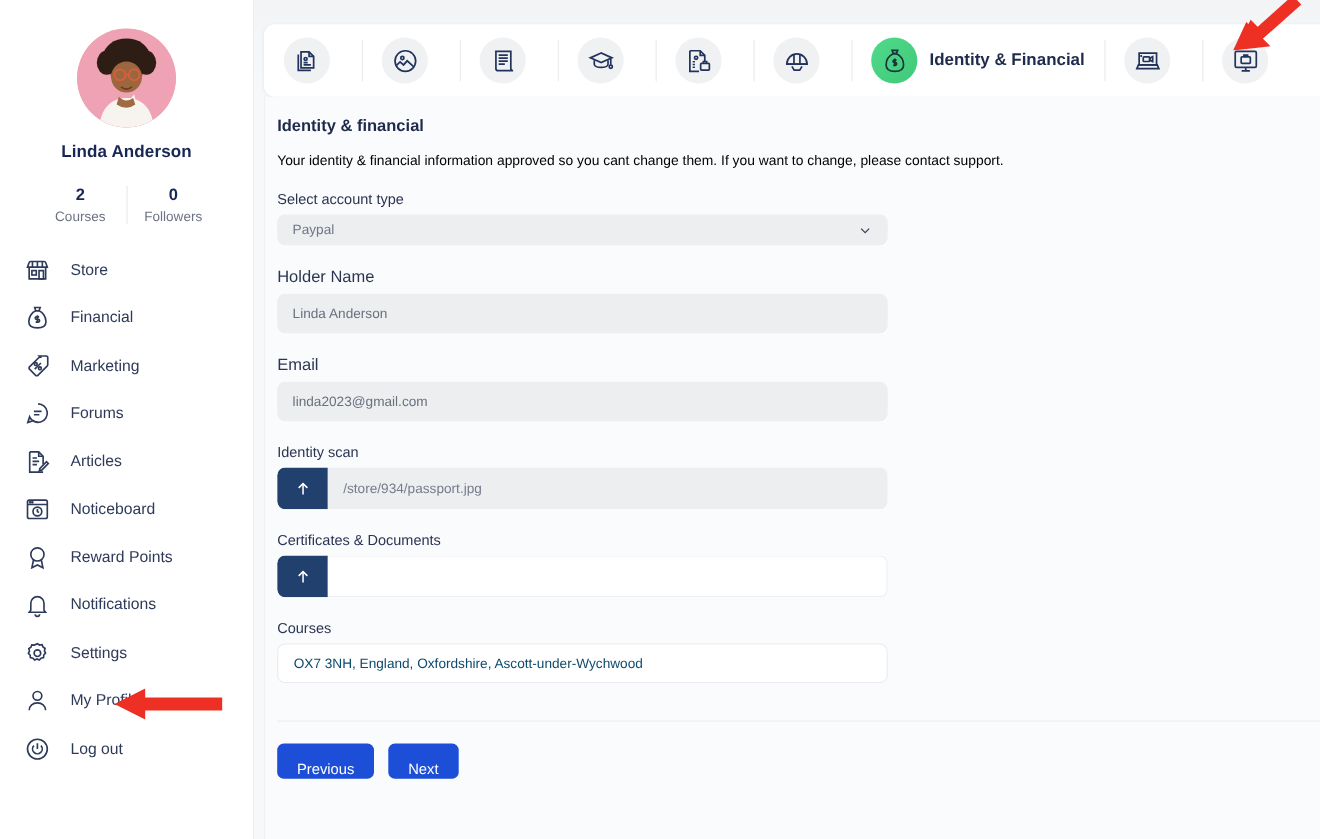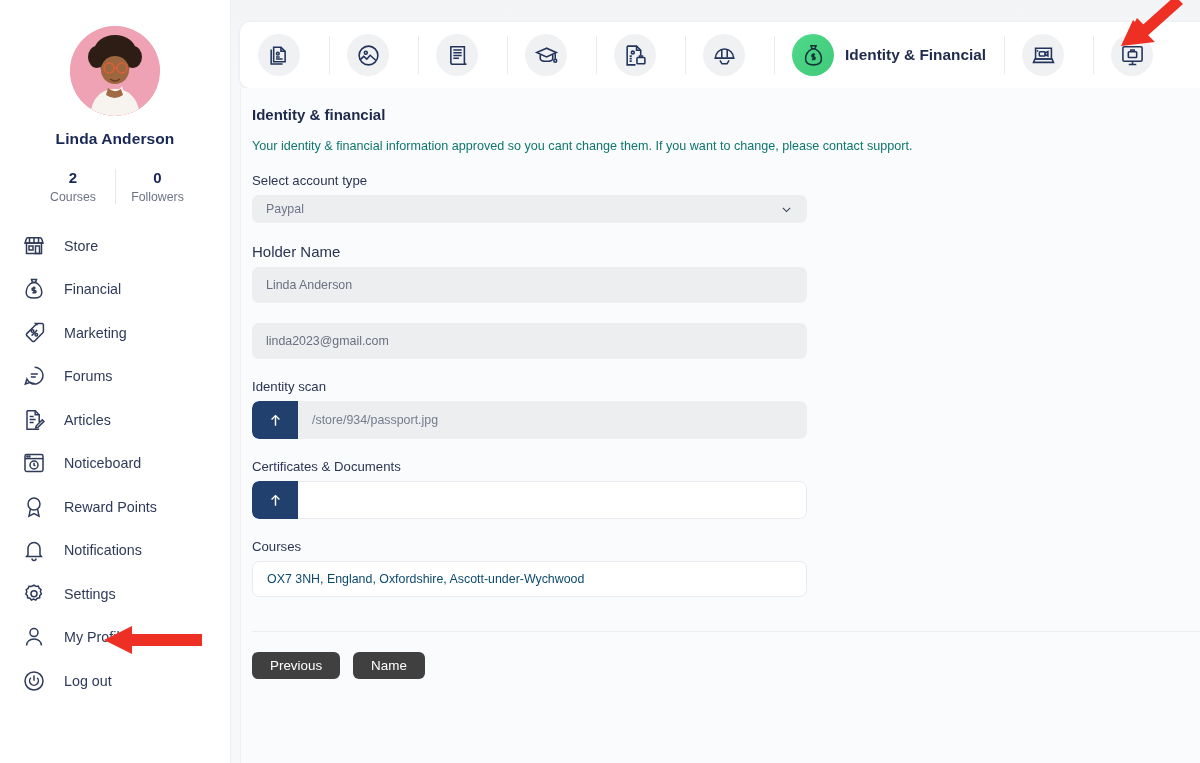--- a/index.html
+++ b/index.html
@@ -67,21 +67,21 @@
   .tab-icon { width: 25px; height: 25px; display: block; }
   .tab-label { font-size: 15.4px; font-weight: bold; color: #1f2b4d; white-space: nowrap; }
 
   
   .panel {
     flex: 1; background: #fafbfc; margin-left: 9px;
     border-left: 1px solid #eef0f2;
     padding: 18px 0 0 11px; overflow: hidden; position: relative;
   }
   .panel-title { font-size: 15px; font-weight: bold; color: #1e2a4a; }
-  .panel-note { font-size: 12.6px; color: #0f766e; margin-top: 16px; }
+  .panel-note { font-size: 12.6px; color: #000000; margin-top: 16px; }
 
   .field { margin-top: 20px; width: 555px; }
   .field-label { font-size: 13.2px; color: #2b3552; margin-bottom: 7px; }
   .field-label.lg { font-size: 15px; }
   .ctl {
     height: 36px; border-radius: 7px; display: flex; align-items: center;
     font-size: 12.4px; color: #6a707f; padding: 0 14px;
   }
   .ctl.filled { background: #eceef0; }
   .ctl.white { background: #ffffff; border: 1px solid #e9ebee; color: #0c4a6e; }
@@ -101,22 +101,22 @@
   .upload-val {
     flex: 1; display: flex; align-items: center; padding: 0 14px;
     font-size: 12.4px; color: #767c8c; border-radius: 0 7px 7px 0;
   }
   .upload-val.grey { background: #eceef0; }
   .upload-val.white { background: #fff; border: 1px solid #e9ebee; border-left: none; }
 
   .divider { width: 1127px; height: 1px; background: #ecedf0; margin-top: 34px; }
   .actions { display: flex; gap: 13px; margin-top: 20px; }
   .btn {
-    background: #404040; color: #fff; border: none; border-radius: 6px;
-    padding: 0 18px; height: 27px; font-size: 13.4px; cursor: pointer;
+    background: #1d4ed8; color: #fff; border: none; border-radius: 6px;
+    padding: 16px 18px; height: 16px; font-size: 13.4px; cursor: pointer;
     font-family: "Liberation Sans", sans-serif;
   }
 
   
   .arrow { position: absolute; pointer-events: none; }
   #arrow-top { left: 884px; top: -2px; width: 92px; height: 48px; }
   #arrow-side { left: 104px; top: 623px; width: 100px; height: 34px; }
 </style>
 </head>
 <body>
@@ -403,20 +403,21 @@
       </div>
 
       <div class="field">
         <div class="field-label lg">Holder Name</div>
         <div class="ctl filled">
           <span>Linda Anderson</span>
         </div>
       </div>
 
       <div class="field">
+        <div class="field-label lg">Email</div>
         <div class="ctl filled">
           <span>linda2023@gmail.com</span>
         </div>
       </div>
 
       <div class="field">
         <div class="field-label">Identity scan</div>
         <div class="upload-row">
           <div class="upload-btn">
             <svg viewBox="0 0 16 16" fill="none" stroke="#ffffff" stroke-width="1.5">
@@ -445,21 +446,21 @@
         <div class="field-label">Courses</div>
         <div class="ctl white">
           <span>OX7 3NH, England, Oxfordshire, Ascott-under-Wychwood</span>
         </div>
       </div>
 
       <div class="divider"></div>
 
       <div class="actions">
         <button class="btn">Previous</button>
-        <button class="btn">Name</button>
+        <button class="btn">Next</button>
       </div>
 
     </section>
 
     <svg class="arrow" id="arrow-top" viewBox="0 0 92 48">
       <path d="M62 0 L30 34 L18 22 L6 48 L40 44 L30 34 L62 0 Z" fill="#ed3023"></path>
       <path d="M8 46 L22 20 L34 32 Z" fill="#ed3023"></path>
       <path d="M60 -2 L68 6 L30 40 L22 32 Z" fill="#ed3023"></path>
     </svg>
   </main>

